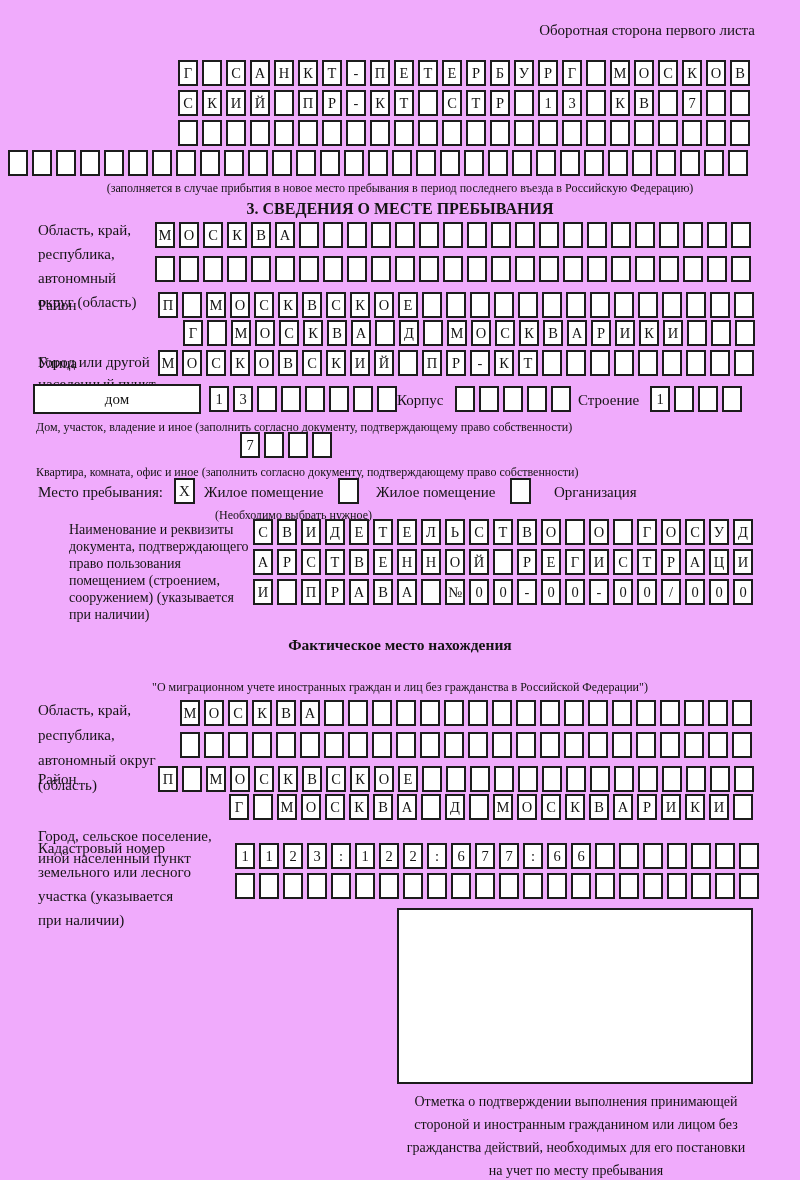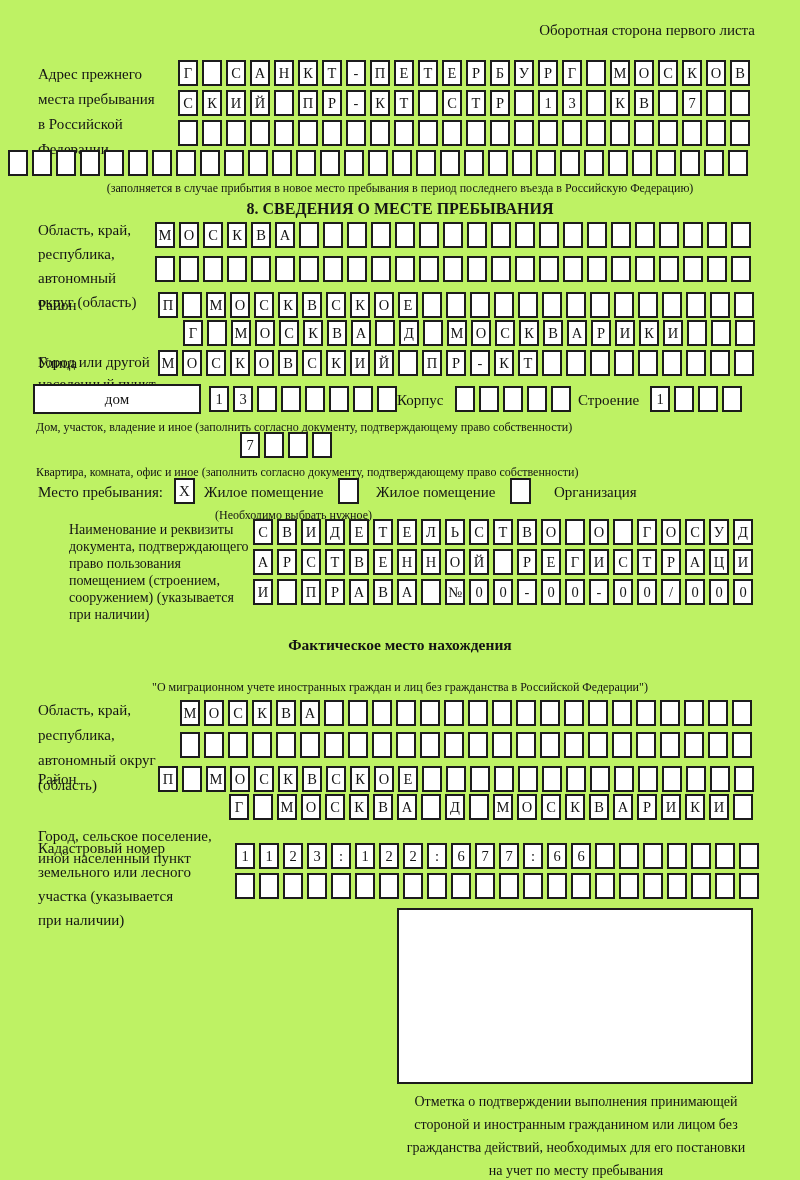--- a/index.html
+++ b/index.html
@@ -1,17 +1,17 @@
 <!DOCTYPE html>
 <html><head>
 <meta charset="utf-8">
 <style>
   html,body{margin:0;padding:0;background:#ffffff;}
   .page{
-    position:relative;width:800px;height:1180px;background:#bef264;
+    position:relative;width:800px;height:1180px;background:#f0abfc;
     font-family:"Liberation Serif","DejaVu Serif",serif;color:#141414;overflow:hidden;
   }
   .lbl{position:absolute;font-size:15px;line-height:24px;white-space:pre-line;}
   .lbl.tight{line-height:17px;font-size:14px;margin-left:31px;}
   .lbl.lh22{line-height:22px;margin-top:35px;}
   .lbl.lh25{line-height:25px;}
   .caption{position:absolute;font-size:12px;line-height:16px;}
   .center{left:0;width:800px;text-align:center;}
   .title-right{position:absolute;top:22px;right:45px;font-size:15px;}
   .sec-title{position:absolute;font-size:16px;font-weight:bold;}
@@ -35,31 +35,27 @@
   .stamp-cap{position:absolute;left:380px;top:1090px;width:392px;
     font-size:14px;line-height:23px;text-align:center;white-space:pre-line;}
 </style>
 </head>
 <body>
 
 <div class="page">
 
   <div class="title-right">Оборотная сторона первого листа</div>
 
-  <div class="lbl" style="left:38px;top:62px;line-height:25px">Адрес прежнего
-места пребывания
-в Российской
-Федерации</div>
   <div class="boxrow" style="left:178px;top:60px"><span class="cell">Г</span><span class="cell"></span><span class="cell">С</span><span class="cell">А</span><span class="cell">Н</span><span class="cell">К</span><span class="cell">Т</span><span class="cell">-</span><span class="cell">П</span><span class="cell">Е</span><span class="cell">Т</span><span class="cell">Е</span><span class="cell">Р</span><span class="cell">Б</span><span class="cell">У</span><span class="cell">Р</span><span class="cell">Г</span><span class="cell"></span><span class="cell">М</span><span class="cell">О</span><span class="cell">С</span><span class="cell">К</span><span class="cell">О</span><span class="cell">В</span></div>
   <div class="boxrow" style="left:178px;top:90px"><span class="cell">С</span><span class="cell">К</span><span class="cell">И</span><span class="cell">Й</span><span class="cell"></span><span class="cell">П</span><span class="cell">Р</span><span class="cell">-</span><span class="cell">К</span><span class="cell">Т</span><span class="cell"></span><span class="cell">С</span><span class="cell">Т</span><span class="cell">Р</span><span class="cell"></span><span class="cell">1</span><span class="cell">3</span><span class="cell"></span><span class="cell">К</span><span class="cell">В</span><span class="cell"></span><span class="cell">7</span><span class="cell"></span><span class="cell"></span></div>
   <div class="boxrow" style="left:178px;top:120px"><span class="cell"></span><span class="cell"></span><span class="cell"></span><span class="cell"></span><span class="cell"></span><span class="cell"></span><span class="cell"></span><span class="cell"></span><span class="cell"></span><span class="cell"></span><span class="cell"></span><span class="cell"></span><span class="cell"></span><span class="cell"></span><span class="cell"></span><span class="cell"></span><span class="cell"></span><span class="cell"></span><span class="cell"></span><span class="cell"></span><span class="cell"></span><span class="cell"></span><span class="cell"></span><span class="cell"></span></div>
   <div class="boxrow" style="left:8px;top:150px"><span class="cell"></span><span class="cell"></span><span class="cell"></span><span class="cell"></span><span class="cell"></span><span class="cell"></span><span class="cell"></span><span class="cell"></span><span class="cell"></span><span class="cell"></span><span class="cell"></span><span class="cell"></span><span class="cell"></span><span class="cell"></span><span class="cell"></span><span class="cell"></span><span class="cell"></span><span class="cell"></span><span class="cell"></span><span class="cell"></span><span class="cell"></span><span class="cell"></span><span class="cell"></span><span class="cell"></span><span class="cell"></span><span class="cell"></span><span class="cell"></span><span class="cell"></span><span class="cell"></span><span class="cell"></span><span class="cell"></span></div>
   <div class="caption center" style="top:180px">(заполняется в случае прибытия в новое место пребывания в период последнего въезда в Российскую Федерацию)</div>
 
-  <div class="sec-title center" style="top:200px">8. СВЕДЕНИЯ О МЕСТЕ ПРЕБЫВАНИЯ</div>
+  <div class="sec-title center" style="top:200px">3. СВЕДЕНИЯ О МЕСТЕ ПРЕБЫВАНИЯ</div>
 
   <div class="lbl" style="left:38px;top:218px">Область, край,
 республика,
 автономный
 округ (область)</div>
   <div class="boxrow" style="left:155px;top:222px"><span class="cell">М</span><span class="cell">О</span><span class="cell">С</span><span class="cell">К</span><span class="cell">В</span><span class="cell">А</span><span class="cell"></span><span class="cell"></span><span class="cell"></span><span class="cell"></span><span class="cell"></span><span class="cell"></span><span class="cell"></span><span class="cell"></span><span class="cell"></span><span class="cell"></span><span class="cell"></span><span class="cell"></span><span class="cell"></span><span class="cell"></span><span class="cell"></span><span class="cell"></span><span class="cell"></span><span class="cell"></span><span class="cell"></span></div>
   <div class="boxrow" style="left:155px;top:256px"><span class="cell"></span><span class="cell"></span><span class="cell"></span><span class="cell"></span><span class="cell"></span><span class="cell"></span><span class="cell"></span><span class="cell"></span><span class="cell"></span><span class="cell"></span><span class="cell"></span><span class="cell"></span><span class="cell"></span><span class="cell"></span><span class="cell"></span><span class="cell"></span><span class="cell"></span><span class="cell"></span><span class="cell"></span><span class="cell"></span><span class="cell"></span><span class="cell"></span><span class="cell"></span><span class="cell"></span><span class="cell"></span></div>
 
   <div class="lbl" style="left:38px;top:293px">Район</div>
   <div class="boxrow" style="left:158px;top:292px"><span class="cell">П</span><span class="cell"></span><span class="cell">М</span><span class="cell">О</span><span class="cell">С</span><span class="cell">К</span><span class="cell">В</span><span class="cell">С</span><span class="cell">К</span><span class="cell">О</span><span class="cell">Е</span><span class="cell"></span><span class="cell"></span><span class="cell"></span><span class="cell"></span><span class="cell"></span><span class="cell"></span><span class="cell"></span><span class="cell"></span><span class="cell"></span><span class="cell"></span><span class="cell"></span><span class="cell"></span><span class="cell"></span><span class="cell"></span></div>

